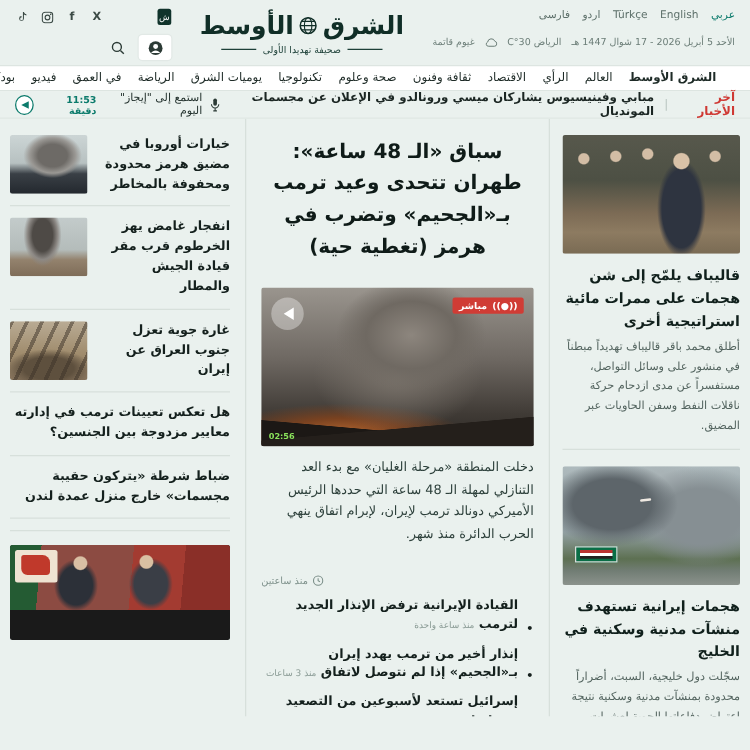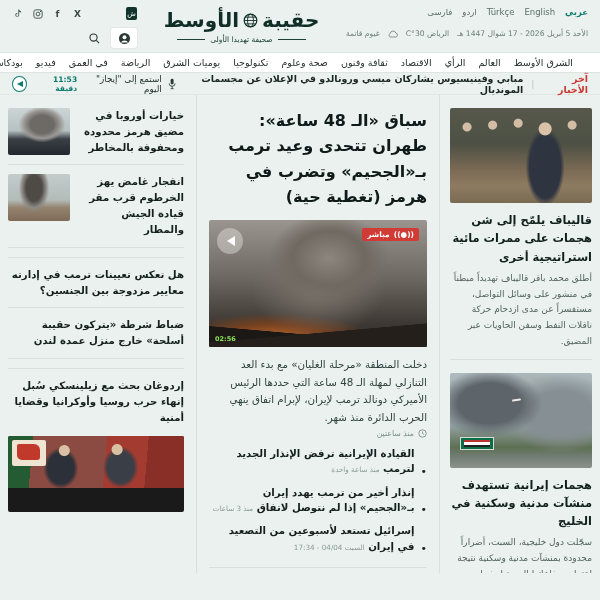--- a/index.html
+++ b/index.html
@@ -8,71 +8,71 @@
     background:#eaf1ee;
     font-family:"DejaVu Sans", sans-serif;
     direction:rtl;
     color:#16211e;
   }
   
   .topbar { display:flex; justify-content:space-between; padding:7px 12px 4px; }
   .h-right { text-align:right; }
   .lang-row { display:flex; gap:10px; font-size:8.5px; color:#5c6f69; align-items:center; }
   .lang { cursor:pointer; }
-  .lang.active { color:#0c7b6c; font-weight:bold; }
+  .lang.active { color:#0c7b6c; font-weight:normal; }
   .date-row { margin-top:12px; font-size:7.6px; color:#6b7d77; display:flex; gap:8px; align-items:center; }
   .h-center { text-align:center; margin-top:1px; }
   .logo-line { display:flex; align-items:center; justify-content:center; gap:4px; color:#102e27; font-weight:bold; font-size:20px; letter-spacing:-0.5px; }
   .logo-sub { font-size:7.5px; color:#1d4038; margin-top:3px; letter-spacing:1px; }
   .logo-sub::before, .logo-sub::after { content:""; display:inline-block; width:28px; height:1px; background:#1d4038; vertical-align:middle; margin:0 5px; }
   .h-left { display:flex; flex-direction:column; align-items:flex-start; gap:8px; }
   .social-row { display:flex; align-items:center; gap:9px; direction:ltr; }
   .soc { width:11px; height:11px; color:#3b4a45; font-size:9px; font-weight:bold; display:flex; align-items:center; justify-content:center; cursor:pointer; }
   .appic { width:11px; height:13px; background:#10332b; border-radius:2px; margin-left:34px; color:#fff; font-size:7px; display:flex; align-items:center; justify-content:center; cursor:pointer; }
   .tools-row { display:flex; align-items:center; gap:10px; }
   .account-btn { width:26px; height:20px; background:#fff; border-radius:3px; display:flex; align-items:center; justify-content:center; cursor:pointer; box-shadow:0 0 0 1px #e2e9e6; }
   
   nav { background:#fff; border-top:1px solid #dde5e1; border-bottom:1px solid #dde5e1; display:flex; align-items:center; padding:0 12px; height:21px; gap:13px; font-size:9.5px; color:#1e2b27; white-space:nowrap; }
   .hamb { width:13px; cursor:pointer; display:flex; flex-direction:column; gap:2.5px; margin-left:2px; }
   .hamb span { height:1.5px; background:#222; display:block; }
   .nav-item { cursor:pointer; }
-  .nav-item.first { font-weight:normal; }
+  .nav-item.first { font-weight:bold; }
   
   .ticker { display:flex; align-items:center; padding:0 12px; height:22px; font-size:9.5px; gap:8px; border-bottom:1px solid #e0e8e4; }
   .ticker-label { color:#cf3934; font-weight:bold; }
   .tick-sep { color:#b9c6c1; }
   .ticker-headline { font-weight:bold; color:#1b2623; }
   .audio { margin-right:auto; display:flex; align-items:center; gap:6px; }
   .listen { font-size:8.8px; color:#25332f; }
   .dur { font-size:7.6px; color:#0c7b6c; font-weight:bold; }
   .playbtn { width:16px; height:16px; border-radius:50%; background:#fff; border:1.5px solid #0c7b6c; display:flex; align-items:center; justify-content:center; cursor:pointer; }
   .playbtn i { display:block; width:0; height:0; border-top:3.5px solid transparent; border-bottom:3.5px solid transparent; border-right:6px solid #0c7b6c; margin-left:1px; }
   
   .content { display:grid; grid-template-columns:152px 244px 188px; padding:0 8px; height:478px; overflow:hidden; }
   .col-center { border-right:1px solid #d7e0db; border-left:1px solid #d7e0db; padding:0 12px; }
   .col-right { padding-left:10px; }
   .col-left { padding-right:12px; }
   .divider { border:none; border-top:1px solid #d7e0db; margin:9px 0; }
   
-  .main-title { font-size:16px; font-weight:bold; text-align:right; line-height:1.58; margin:13px 0 11px; color:#0f1b18; }
+  .main-title { font-size:16px; font-weight:bold; text-align:center; line-height:1.58; margin:13px 0 21px; color:#0f1b18; }
   .video { position:relative; width:100%; height:127px; border-radius:2px; overflow:hidden; cursor:pointer;
     background:
       radial-gradient(ellipse 60px 45px at 55% 30%, #8d867e 0%, #6f6962 60%, transparent 100%),
       radial-gradient(ellipse 90px 60px at 50% 55%, #7b746c 0%, transparent 75%),
       radial-gradient(ellipse 120px 30px at 30% 92%, #b0642f 0%, #7a4220 40%, transparent 80%),
       linear-gradient(180deg, #9a958e 0%, #6e6862 45%, #3f3a35 80%, #2b2723 100%);
   }
   .video::after { content:""; position:absolute; inset:auto 0 0 0; height:34px;
       background:linear-gradient(175deg, transparent 55%, #241f1b 56%), linear-gradient(185deg, transparent 60%, #1c1815 61%); }
   .play-overlay { position:absolute; top:8px; right:auto; left:8px; width:26px; height:26px; border-radius:50%; background:rgba(255,255,255,.35); display:flex; align-items:center; justify-content:center; z-index:2; }
   .play-overlay i { width:0; height:0; border-top:5px solid transparent; border-bottom:5px solid transparent; border-right:8px solid #fff; margin-left:2px; }
   .live-badge { position:absolute; top:8px; right:8px; background:#d03c35; color:#fff; font-size:7.5px; font-weight:bold; padding:2px 5px; border-radius:2px; display:flex; gap:4px; align-items:center; z-index:2; }
   .video-time { position:absolute; bottom:4px; left:6px; color:#8be35c; font-size:6.5px; z-index:2; font-weight:bold; }
   .lead { font-size:10.3px; line-height:1.7; color:#2e413c; margin-top:9px; }
-  .time-row { display:flex; align-items:center; gap:4px; font-size:7.8px; color:#7c8f89; margin:3px 0 4px; }
+  .time-row { display:flex; align-items:center; gap:4px; font-size:7.8px; color:#7c8f89; margin:24px 0 4px;justify-content:flex-end; }
   .bullet { display:flex; gap:6px; margin-top:8px; align-items:flex-end; }
   .bullet::before { content:"•"; font-size:11px; color:#16211e; line-height:1; }
   .bullet .b-title { font-size:10.2px; font-weight:bold; color:#14201d; line-height:1.5; }
   .bullet .b-time { font-size:7.2px; color:#8a9b95; font-weight:normal; white-space:nowrap; }
   
   .story-img { width:100%; height:95px; border-radius:2px; margin-top:13px; cursor:pointer; position:relative; overflow:hidden; }
   .img-officials {
     background:
       radial-gradient(circle 7px at 67% 22%, #d9c2a8 0 6px, transparent 7px),
       radial-gradient(ellipse 26px 52px at 67% 62%, #2e3440 0 60%, transparent 75%),
@@ -145,21 +145,21 @@
       <span>الرياض 30°C</span>
       <svg class="ic" width="10" height="8" viewBox="0 0 20 14">
           <path d="M6 13h9a4 4 0 0 0 .8-7.9A6 6 0 0 0 4.2 6.3 3.5 3.5 0 0 0 6 13z" fill="none" stroke="#6b7d77" stroke-width="1.6"></path>
         </svg>
       <span>غيوم قاتمة</span>
     </div>
   </div>
 
   <div class="h-center">
     <div class="logo-line">
-      <span>حقيبة</span>
+      <span>الشرق</span>
       <svg class="ic" width="15" height="15" viewBox="0 0 20 20">
           <circle cx="10" cy="10" r="8.4" fill="none" stroke="#102e27" stroke-width="1.6"></circle>
           <ellipse cx="10" cy="10" rx="4" ry="8.4" fill="none" stroke="#102e27" stroke-width="1.2"></ellipse>
           <path d="M1.6 10h16.8M2.6 5.5h14.8M2.6 14.5h14.8" stroke="#102e27" stroke-width="1.2" fill="none"></path>
         </svg>
       <span>الأوسط</span>
     </div>
     <div class="logo-sub">صحيفة تهديدا الأولى</div>
   </div>
 
@@ -288,27 +288,30 @@
     <div class="l-item" style="margin-top:13px;">
       <div class="lt">خيارات أوروبا في مضيق هرمز محدودة ومحفوفة بالمخاطر</div>
       <div class="l-thumb img-ship"></div>
     </div>
     <hr class="divider">
     <div class="l-item">
       <div class="lt">انفجار غامض يهز الخرطوم قرب مقر قيادة الجيش والمطار</div>
       <div class="l-thumb img-khartoum"></div>
     </div>
     <hr class="divider">
+    <div class="l-item">
+      <div class="lt">غارة جوية تعزل جنوب العراق عن إيران</div>
+      <div class="l-thumb img-ruins"></div>
+    </div>
     <hr class="divider">
     <div class="l-text-item">هل تعكس تعيينات ترمب في إدارته معايير مزدوجة بين الجنسين؟</div>
     <hr class="divider">
-    <div class="l-text-item">ضباط شرطة «يتركون حقيبة أسلحة» خارج منزل عمدة لندن</div>
-    <hr class="divider">
-    <hr class="divider">
-    <div class="l-text-item">إردوغان بحث مع زيلينسكي سُبل إنهاء حرب روسيا وأوكرانيا وقضايا أمنية</div>
+    <div class="l-text-item">ضباط شرطة «يتركون حقيبة مجسمات» خارج منزل عمدة لندن</div>
+    <hr class="divider">
+    <hr class="divider">
     <div class="tv" style="margin-top:11px;">
       <div class="tv-main">
         <span class="tv-map"></span>
       </div>
 
     </div>
 
   </aside>
 </div>
 

